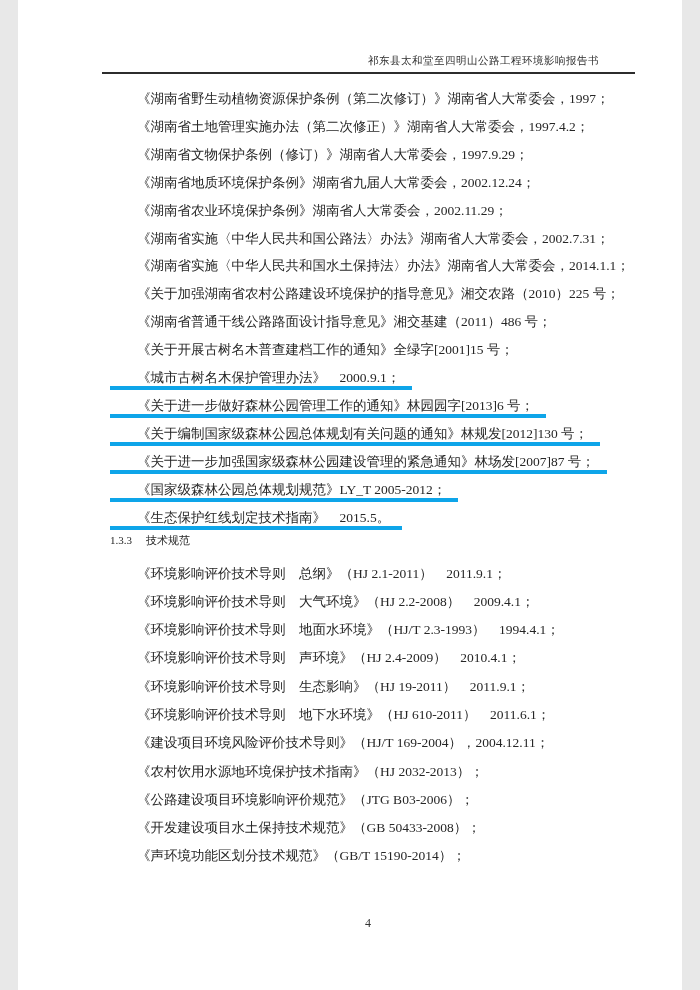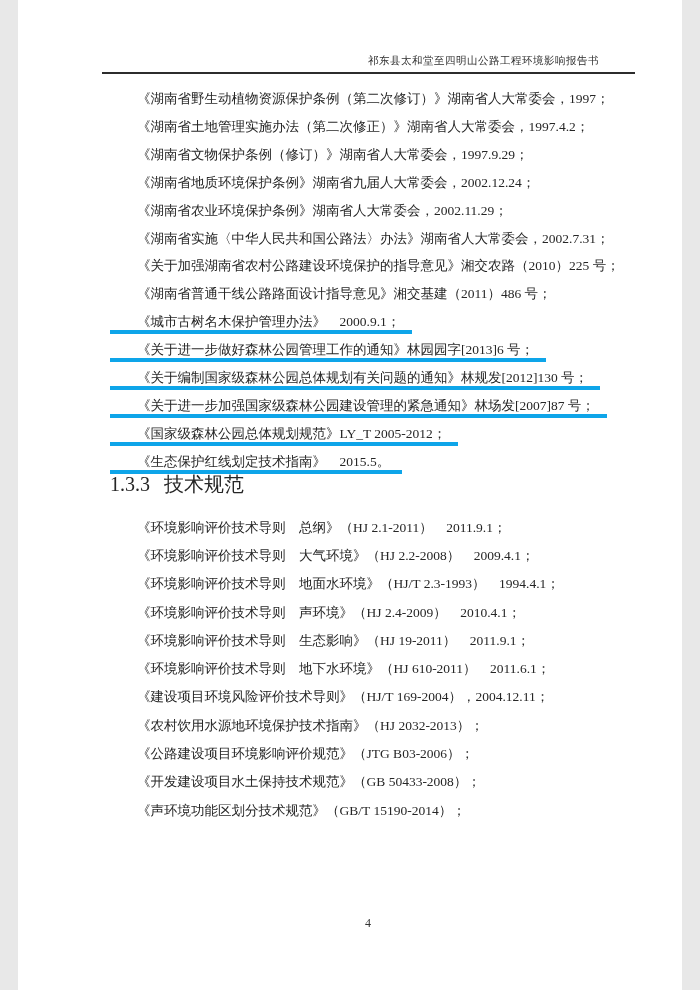--- a/index.html
+++ b/index.html
@@ -46,22 +46,22 @@
   }
   .standards-group .line { line-height: 28.3px; }
   .line.u { text-indent: 0; }
   .line.u .u-inner {
     border-bottom: 4px solid #0ea5e9;
     padding-left: 27px;
     padding-right: 12px;
     padding-bottom: 1px;
   }
   .section-heading {
-    margin: -6px 0 16px 0;
-    font-size: 20px;
+    margin: -6px 0 6px 0;
+    font-size: 11px;
     font-weight: normal;
     line-height: 28px;
     white-space: nowrap;
   }
   .section-heading .sec-title { margin-left: 14px; }
   .page-number {
     position: absolute;
     top: 916px;
     left: 0;
     width: 700px;
@@ -80,22 +80,24 @@
 
   <div class="content">
 
     <div class="regulations-group">
       <p class="line">《湖南省野生动植物资源保护条例（第二次修订）》湖南省人大常委会，1997；</p>
       <p class="line">《湖南省土地管理实施办法（第二次修正）》湖南省人大常委会，1997.4.2；</p>
       <p class="line">《湖南省文物保护条例（修订）》湖南省人大常委会，1997.9.29；</p>
       <p class="line">《湖南省地质环境保护条例》湖南省九届人大常委会，2002.12.24；</p>
       <p class="line">《湖南省农业环境保护条例》湖南省人大常委会，2002.11.29；</p>
       <p class="line">《湖南省实施〈中华人民共和国公路法〉办法》湖南省人大常委会，2002.7.31；</p>
+      <p class="line">《湖南省实施〈中华人民共和国水土保持法〉办法》湖南省人大常委会，2014.1.1；</p>
       <p class="line">《关于加强湖南省农村公路建设环境保护的指导意见》湘交农路（2010）225 号；</p>
       <p class="line">《湖南省普通干线公路路面设计指导意见》湘交基建（2011）486 号；</p>
+      <p class="line">《关于开展古树名木普查建档工作的通知》全绿字[2001]15 号；</p>
       <p class="line u"><span class="u-inner">《城市古树名木保护管理办法》　2000.9.1；</span></p>
       <p class="line u"><span class="u-inner">《关于进一步做好森林公园管理工作的通知》林园园字[2013]6 号；</span></p>
       <p class="line u"><span class="u-inner">《关于编制国家级森林公园总体规划有关问题的通知》林规发[2012]130 号；</span></p>
       <p class="line u"><span class="u-inner">《关于进一步加强国家级森林公园建设管理的紧急通知》林场发[2007]87 号；</span></p>
       <p class="line u"><span class="u-inner">《国家级森林公园总体规划规范》LY_T 2005-2012；</span></p>
       <p class="line u"><span class="u-inner">《生态保护红线划定技术指南》　2015.5。</span></p>
     </div>
 
     <h2 class="section-heading"><span class="sec-num">1.3.3</span><span class="sec-title">技术规范</span></h2>
 

